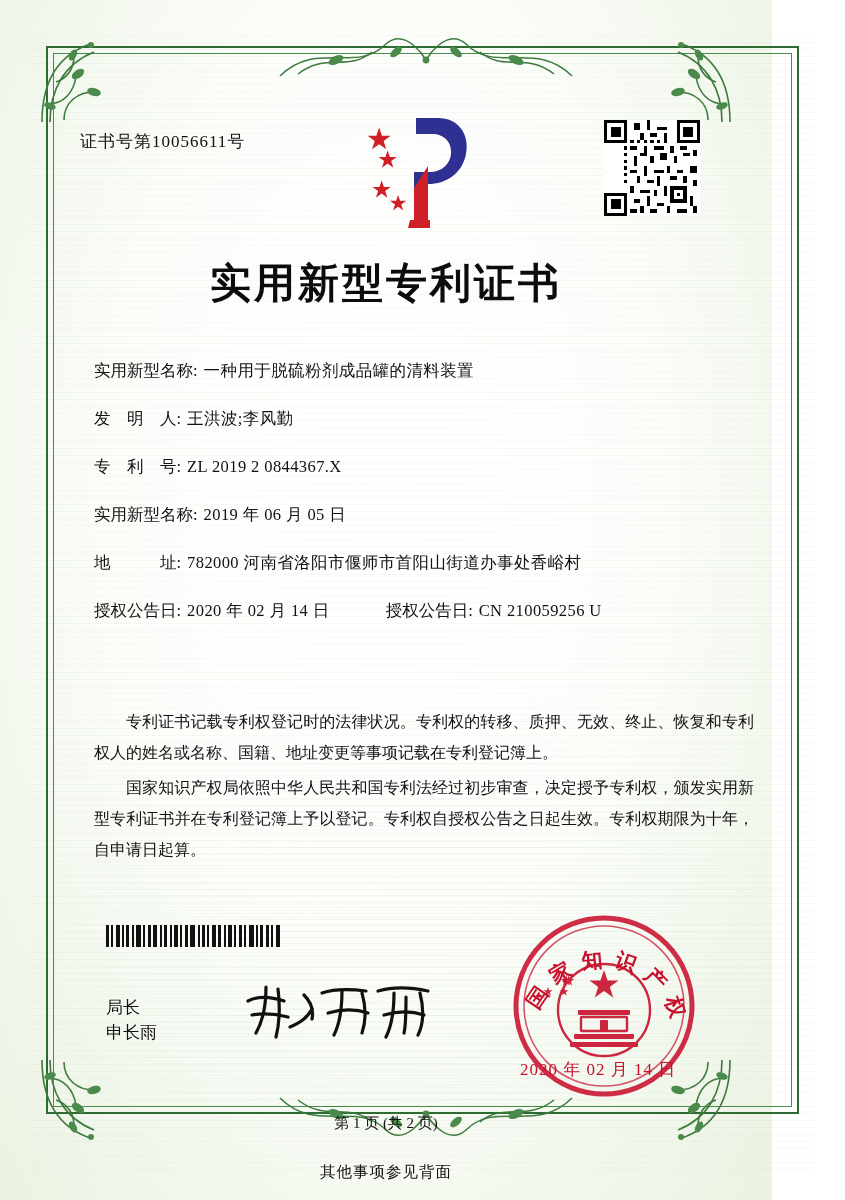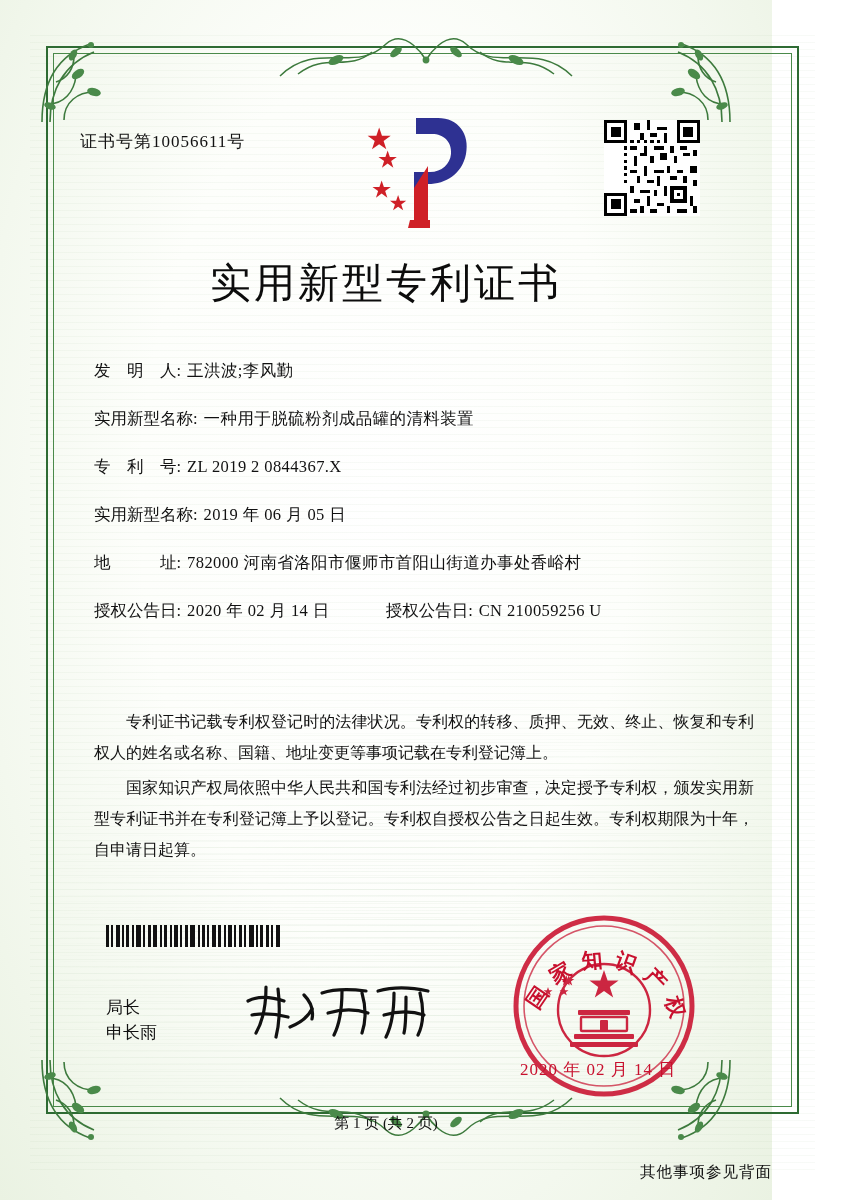--- a/index.html
+++ b/index.html
@@ -105,21 +105,21 @@
     position: absolute;
     right: 72px; top: 120px;
     width: 96px; height: 96px;
   }
 
   .title {
     position: absolute;
     left: 0; right: 0; top: 256px;
     text-align: center;
     font-size: 41px;
-    font-weight: normal;
+    font-weight: bold;
     letter-spacing: 3px;
     color: #0c0c0c;
     font-family: "DejaVu Serif", "Liberation Serif", serif;
   }
 
   
   .fields {
     position: absolute;
     left: 94px; top: 360px;
     width: 660px;
@@ -209,21 +209,21 @@
   .page-num {
     position: absolute;
     left: 0; right: 0; top: 1114px;
     text-align: center;
     font-size: 15px;
     color: #111;
   }
   .footer-note {
     position: absolute;
     left: 0; right: 0; top: 1162px;
-    text-align: right;
+    text-align: center;
     font-size: 15.5px;
     color: #111;
     letter-spacing: 1px;
   }
 </style>
 </head>
 <body>
 
 <div class="page">
 
@@ -446,26 +446,26 @@
         <rect x="14" y="27" width="2" height="1"></rect>
           <rect x="27" y="26" width="1" height="2"></rect>
       </g>
     </svg>
   </div>
 
   <div class="title">实用新型专利证书</div>
 
   <div class="fields">
     <div class="row">
+      <span class="label">实用新型名称:</span>
+      <span class="value">一种用于脱硫粉剂成品罐的清料装置</span>
+    </div>
+    <div class="row">
       <span class="label">发　明　人:</span>
       <span class="value">王洪波;李风勤</span>
-    </div>
-    <div class="row">
-      <span class="label">实用新型名称:</span>
-      <span class="value">一种用于脱硫粉剂成品罐的清料装置</span>
     </div>
     <div class="row">
       <span class="label">专　利　号:</span>
       <span class="value">ZL 2019 2 0844367.X</span>
     </div>
     <div class="row">
       <span class="label">实用新型名称:</span>
       <span class="value">2019 年 06 月 05 日</span>
     </div>
     <div class="row">

